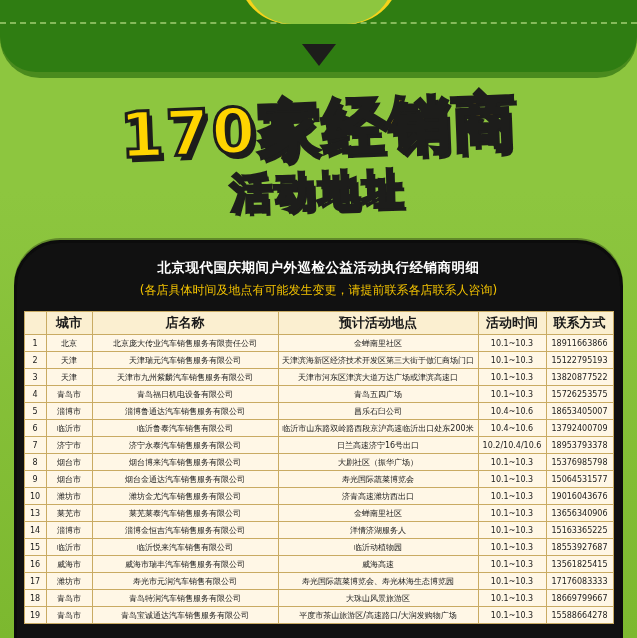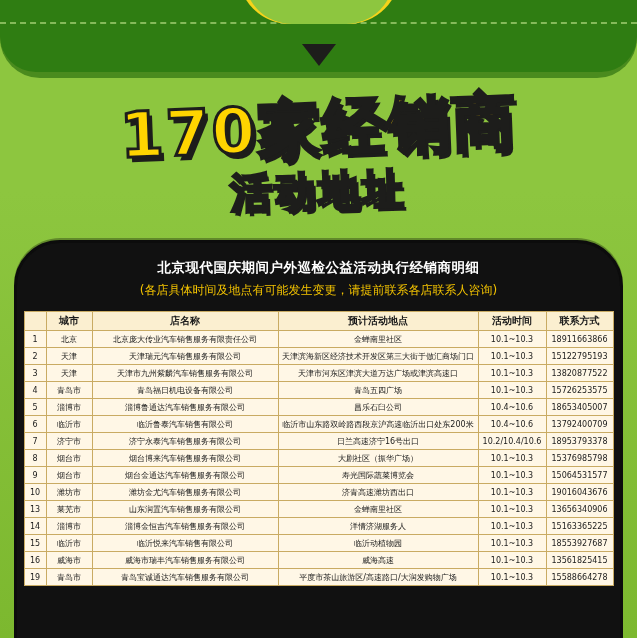--- a/index.html
+++ b/index.html
@@ -123,21 +123,21 @@
     font-size: 8px;
     color: #1a1a1a;
     text-align: center;
     padding: 2px 1px;
     height: 17px;
     overflow: hidden;
     white-space: nowrap;
   }
   table.dealers th {
     background: #fbefd0;
-    font-size: 10px;
+    font-size: 13px;
     font-weight: bold;
     height: 19px;
   }
   col.c-idx { width: 22px; }
   col.c-city { width: 46px; }
   col.c-name { width: 186px; }
   col.c-addr { width: 200px; }
   col.c-time { width: 68px; }
   col.c-tel  { width: 67px; }
 </style>
@@ -262,21 +262,21 @@
             <td>10</td>
             <td>潍坊市</td>
             <td>潍坊金尤汽车销售服务有限公司</td>
             <td>济青高速潍坊西出口</td>
             <td>10.1~10.3</td>
             <td>19016043676</td>
           </tr>
           <tr>
             <td>13</td>
             <td>莱芜市</td>
-            <td>山东润置汽车销售服务有限公司</td>
+            <td>莱芜莱泰汽车销售服务有限公司</td>
             <td>金蝉南里社区</td>
             <td>10.1~10.3</td>
             <td>13656340906</td>
           </tr>
           <tr>
             <td>14</td>
             <td>淄博市</td>
             <td>淄博金恒吉汽车销售服务有限公司</td>
             <td>洋情济湖服务人</td>
             <td>10.1~10.3</td>
@@ -292,20 +292,36 @@
           </tr>
           <tr>
             <td>16</td>
             <td>威海市</td>
             <td>威海市瑞丰汽车销售服务有限公司</td>
             <td>威海高速</td>
             <td>10.1~10.3</td>
             <td>13561825415</td>
           </tr>
           <tr>
+            <td>17</td>
+            <td>潍坊市</td>
+            <td>寿光市元润汽车销售有限公司</td>
+            <td>寿光国际蔬菜博览会、寿光林海生态博览园</td>
+            <td>10.1~10.3</td>
+            <td>17176083333</td>
+          </tr>
+          <tr>
+            <td>18</td>
+            <td>青岛市</td>
+            <td>青岛特润汽车销售服务有限公司</td>
+            <td>大珠山风景旅游区</td>
+            <td>10.1~10.3</td>
+            <td>18669799667</td>
+          </tr>
+          <tr>
             <td>19</td>
             <td>青岛市</td>
             <td>青岛宝诚通达汽车销售服务有限公司</td>
             <td>平度市茶山旅游区/高速路口/大润发购物广场</td>
             <td>10.1~10.3</td>
             <td>15588664278</td>
           </tr>
         </tbody>
     </table>
   </div>

